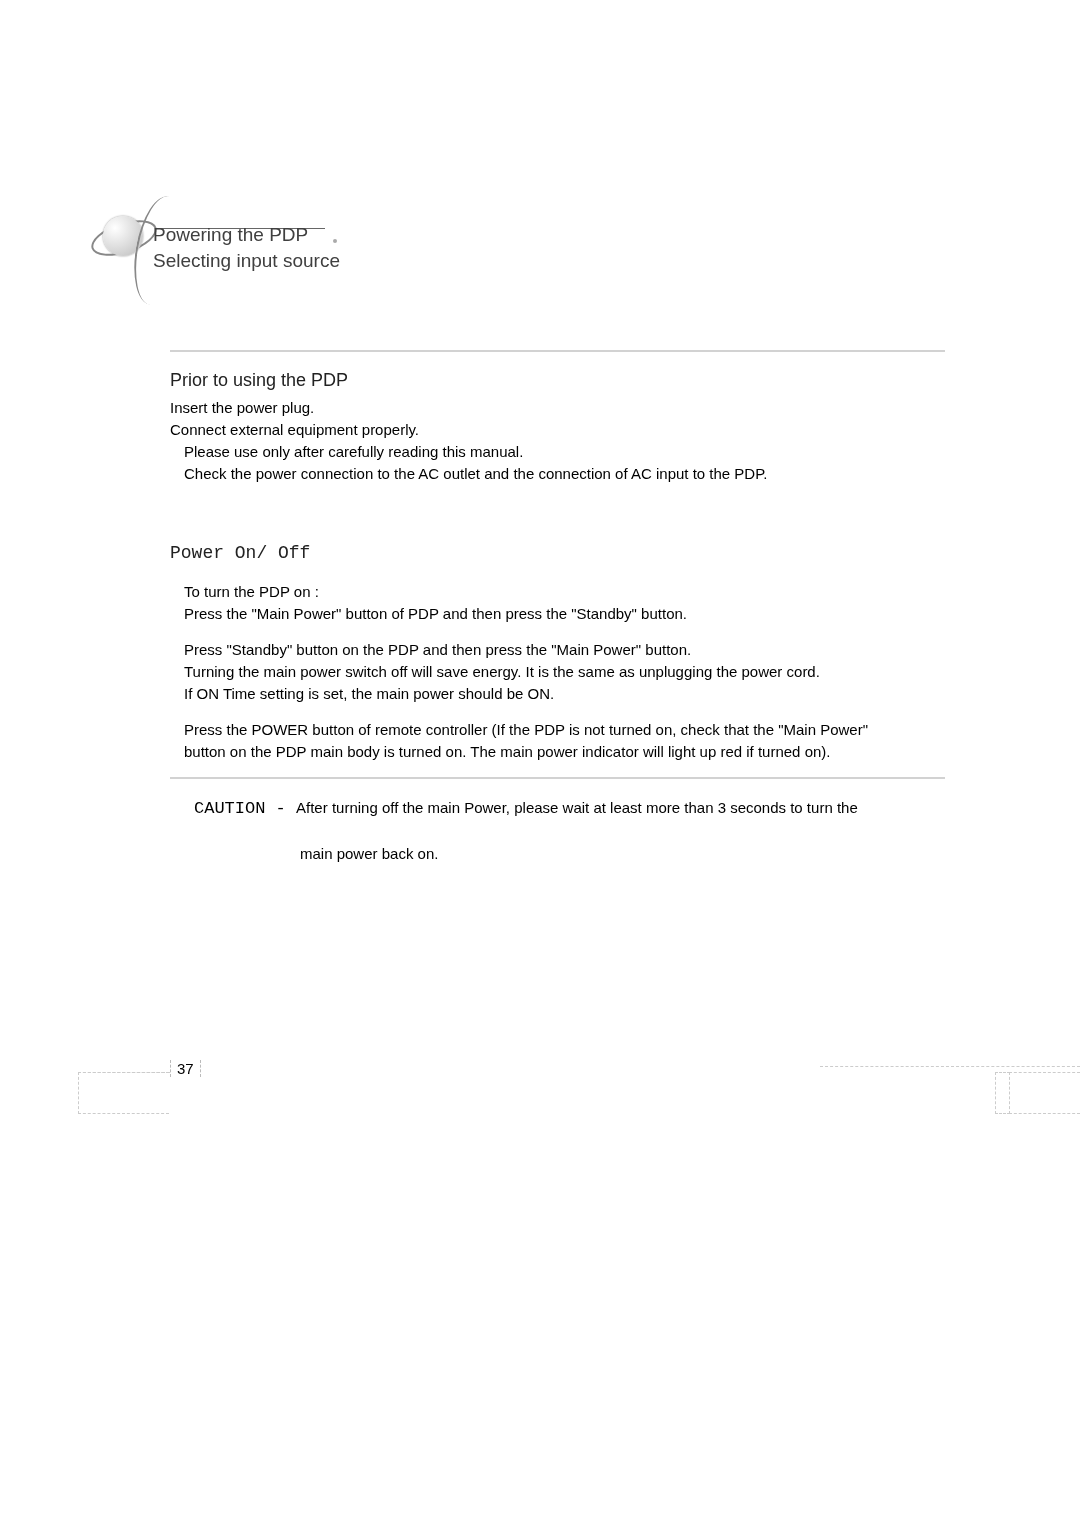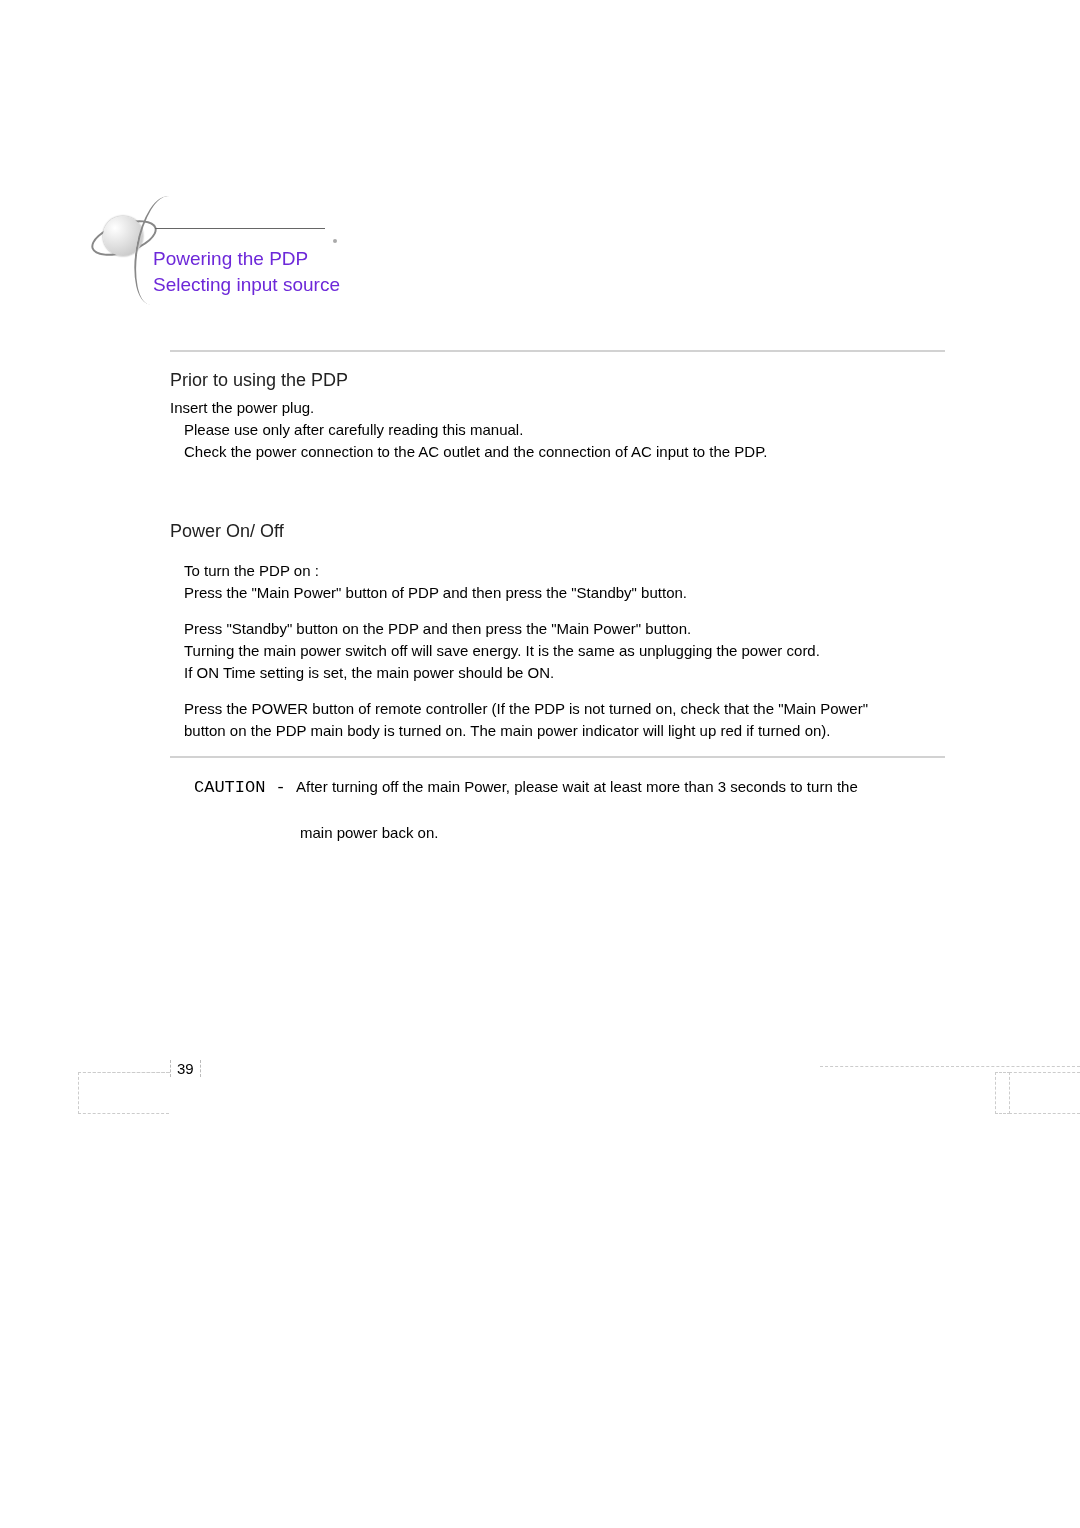--- a/index.html
+++ b/index.html
@@ -30,25 +30,25 @@
     position: absolute;
     top: 59px;
     left: 258px;
     width: 4px;
     height: 4px;
     border-radius: 50%;
     background: #aaa;
   }
   .section-title {
     position: absolute;
-    top: 66px;
+    top: 42px;
     left: 78px;
     font-size: 19px;
     line-height: 26px;
-    color: #6d28d9;
+    color: #404040;
   }
   
   .icon-wrap {
     position: absolute;
     top: 14px;
     left: 25px;
     width: 70px;
     height: 110px;
   }
   .sphere {
@@ -203,26 +203,27 @@
     <div>Selecting input source</div>
   </div>
 </div>
 
 <div class="content">
   <hr class="section-rule">
 
   <div class="group">
     <p class="h2">Prior to using the PDP</p>
     <p class="body-text">Insert the power plug.</p>
+    <p class="body-text">Connect external equipment properly.</p>
     <p class="body-text indent">Please use only after carefully reading this manual.</p>
     <p class="body-text indent">Check the power connection to the AC outlet and the connection of AC input to the PDP.</p>
   </div>
 
   <div class="block-power">
-    <p class="h2" style="margin-bottom:18px;">Power On/ Off</p>
+    <p class="h2" style="margin-bottom:18px;font-family:Liberation Mono, monospace;">Power On/ Off</p>
 
     <div class="group-sm indent">
       <p class="body-text">To turn the PDP on :</p>
       <p class="body-text">Press the "Main Power" button of PDP and then press the "Standby" button.</p>
     </div>
 
     <div class="group-sm indent">
       <p class="body-text">Press "Standby" button on the PDP and then press the "Main Power" button.</p>
       <p class="body-text">Turning the main power switch off will save energy. It is the same as unplugging the power cord.</p>
       <p class="body-text">If ON Time setting is set, the main power should be ON.</p>
@@ -238,20 +239,20 @@
 
   <div class="caution-block">
     <p class="body-text">
       <span class="caution-label">CAUTION - </span><span class="caution-text">After turning off the main Power, please wait at least more than 3 seconds to turn the</span>
     </p>
     <p class="body-text caution-line2 caution-text">main power back on.</p>
   </div>
 </div>
 
 <div class="page-number-wrap">
-  <span class="pn">39</span>
+  <span class="pn">37</span>
 </div>
 
 <div class="corner-dash-left"></div>
 <div class="corner-box-left"></div>
 <div class="corner-dash-right-top"></div>
 <div class="corner-box-right"></div>
 <div class="corner-strip-right"></div>
 
 </body></html>

